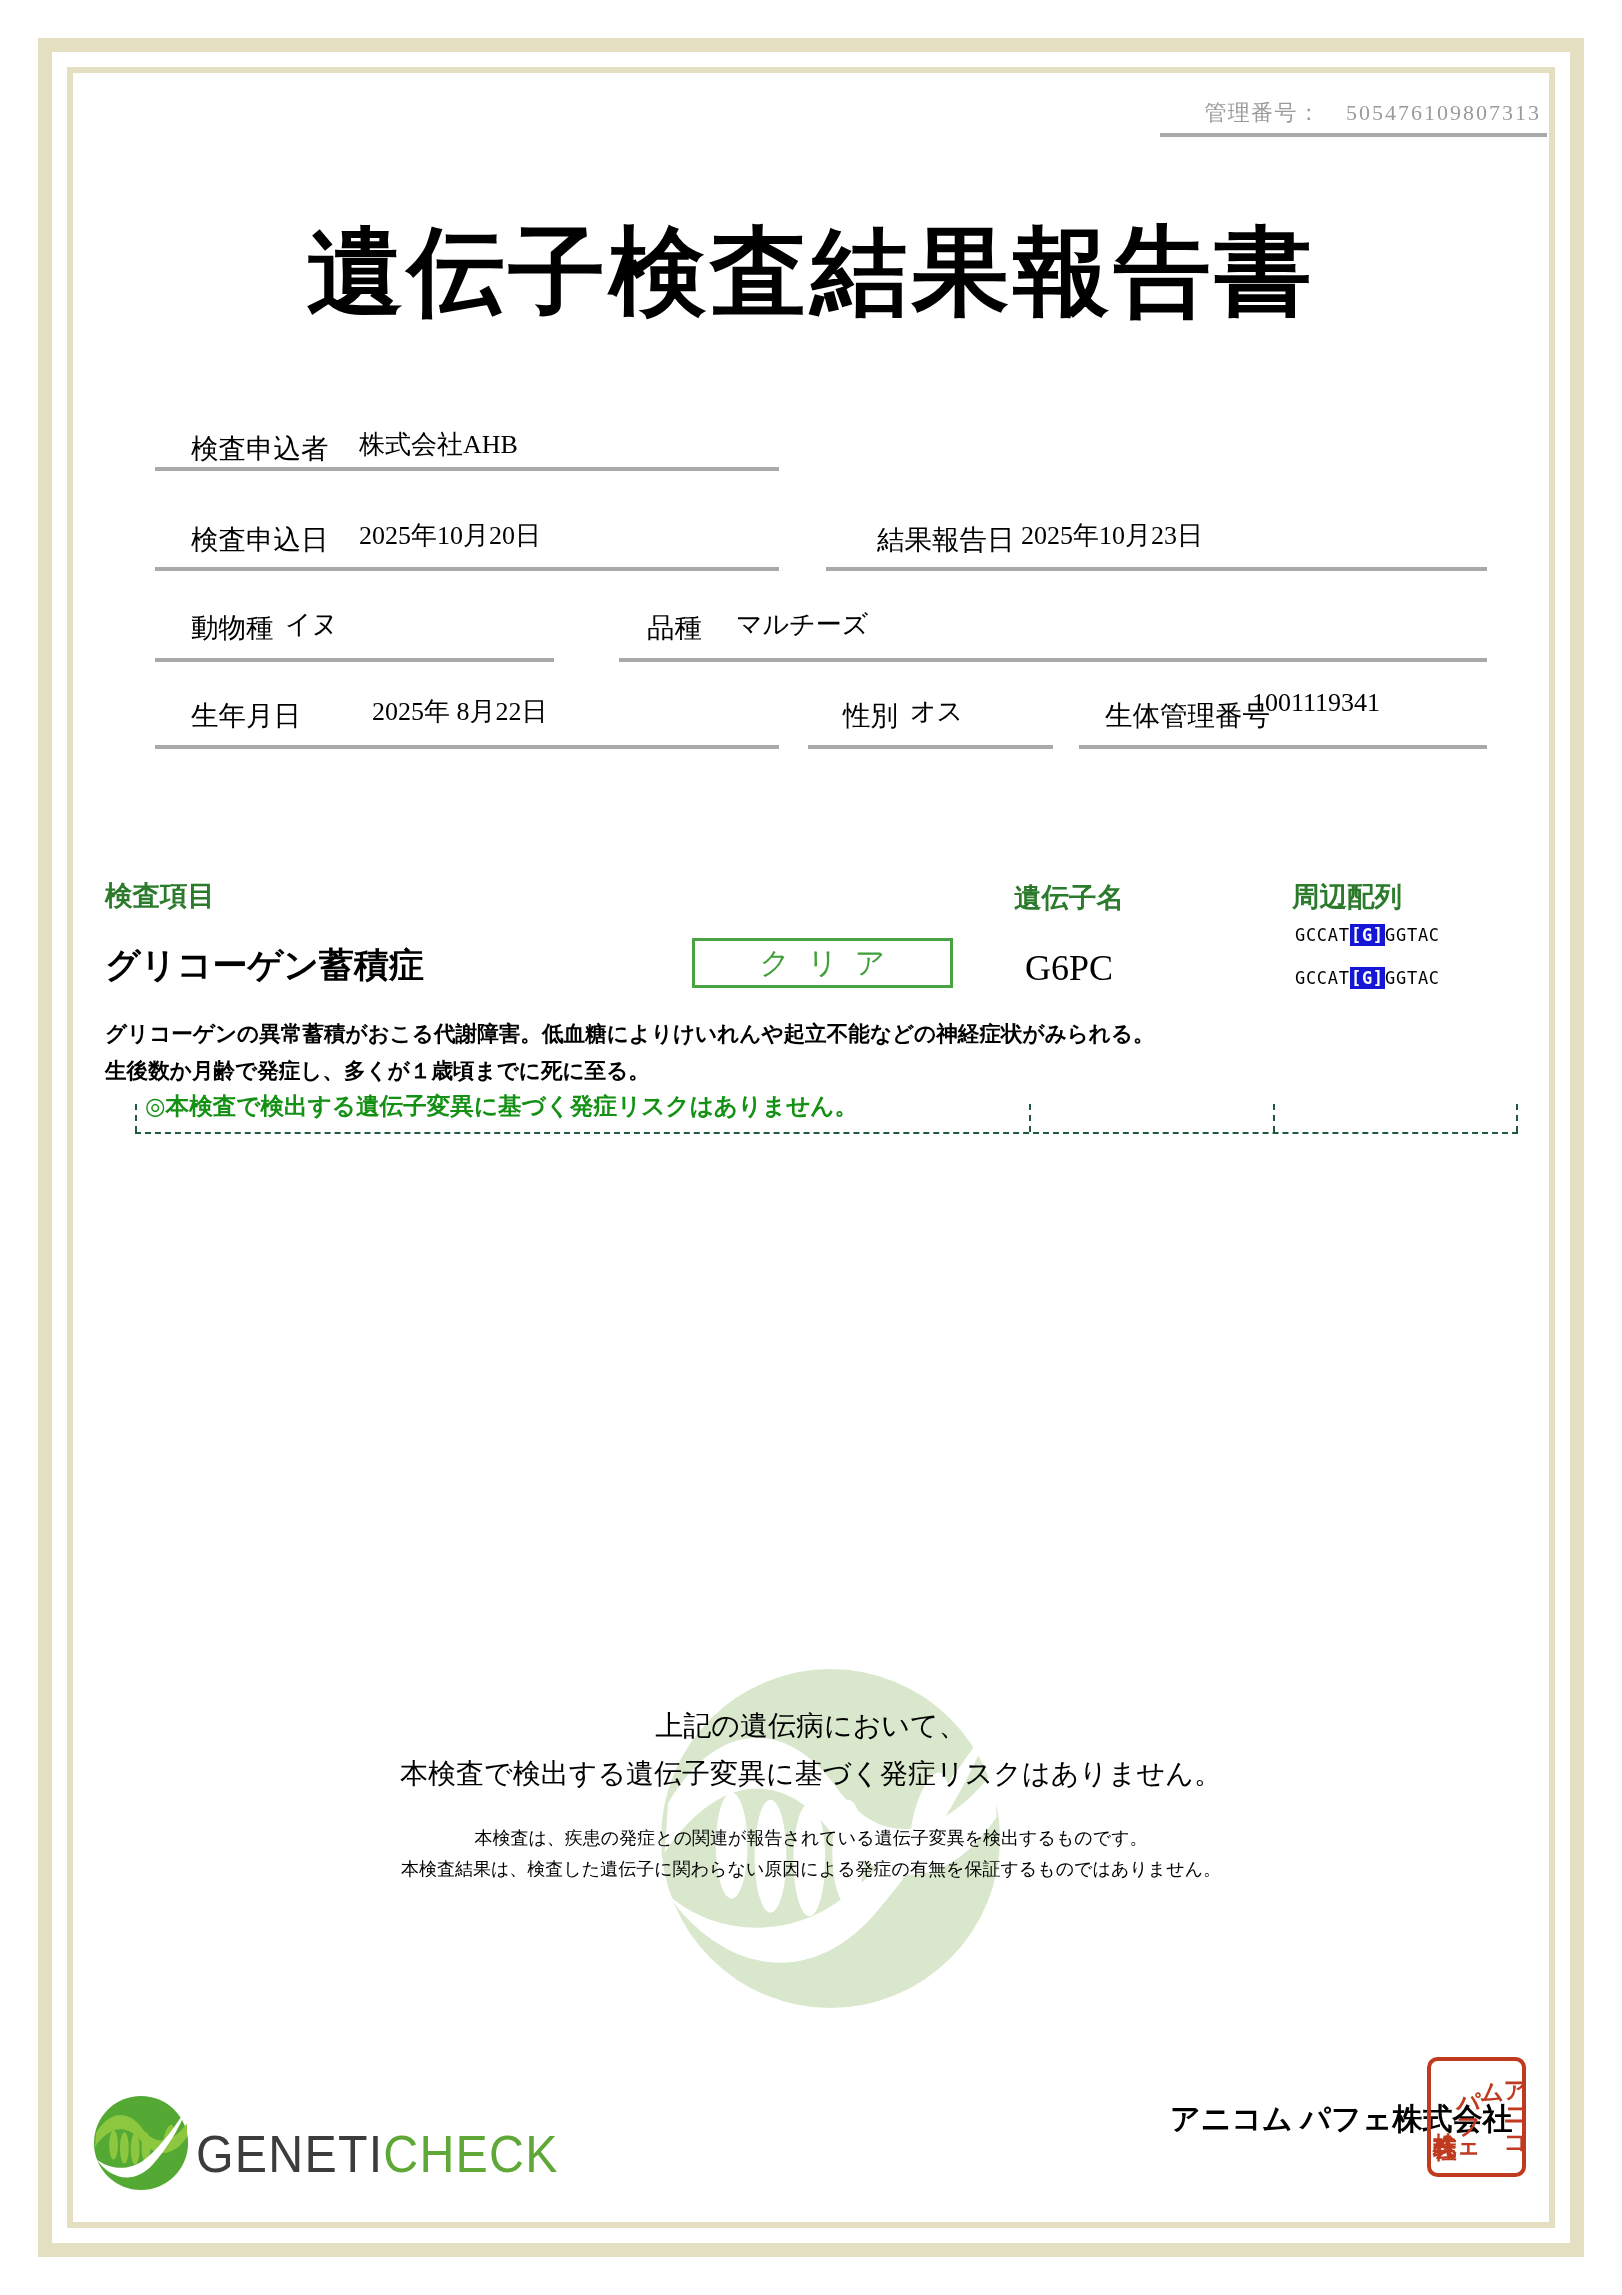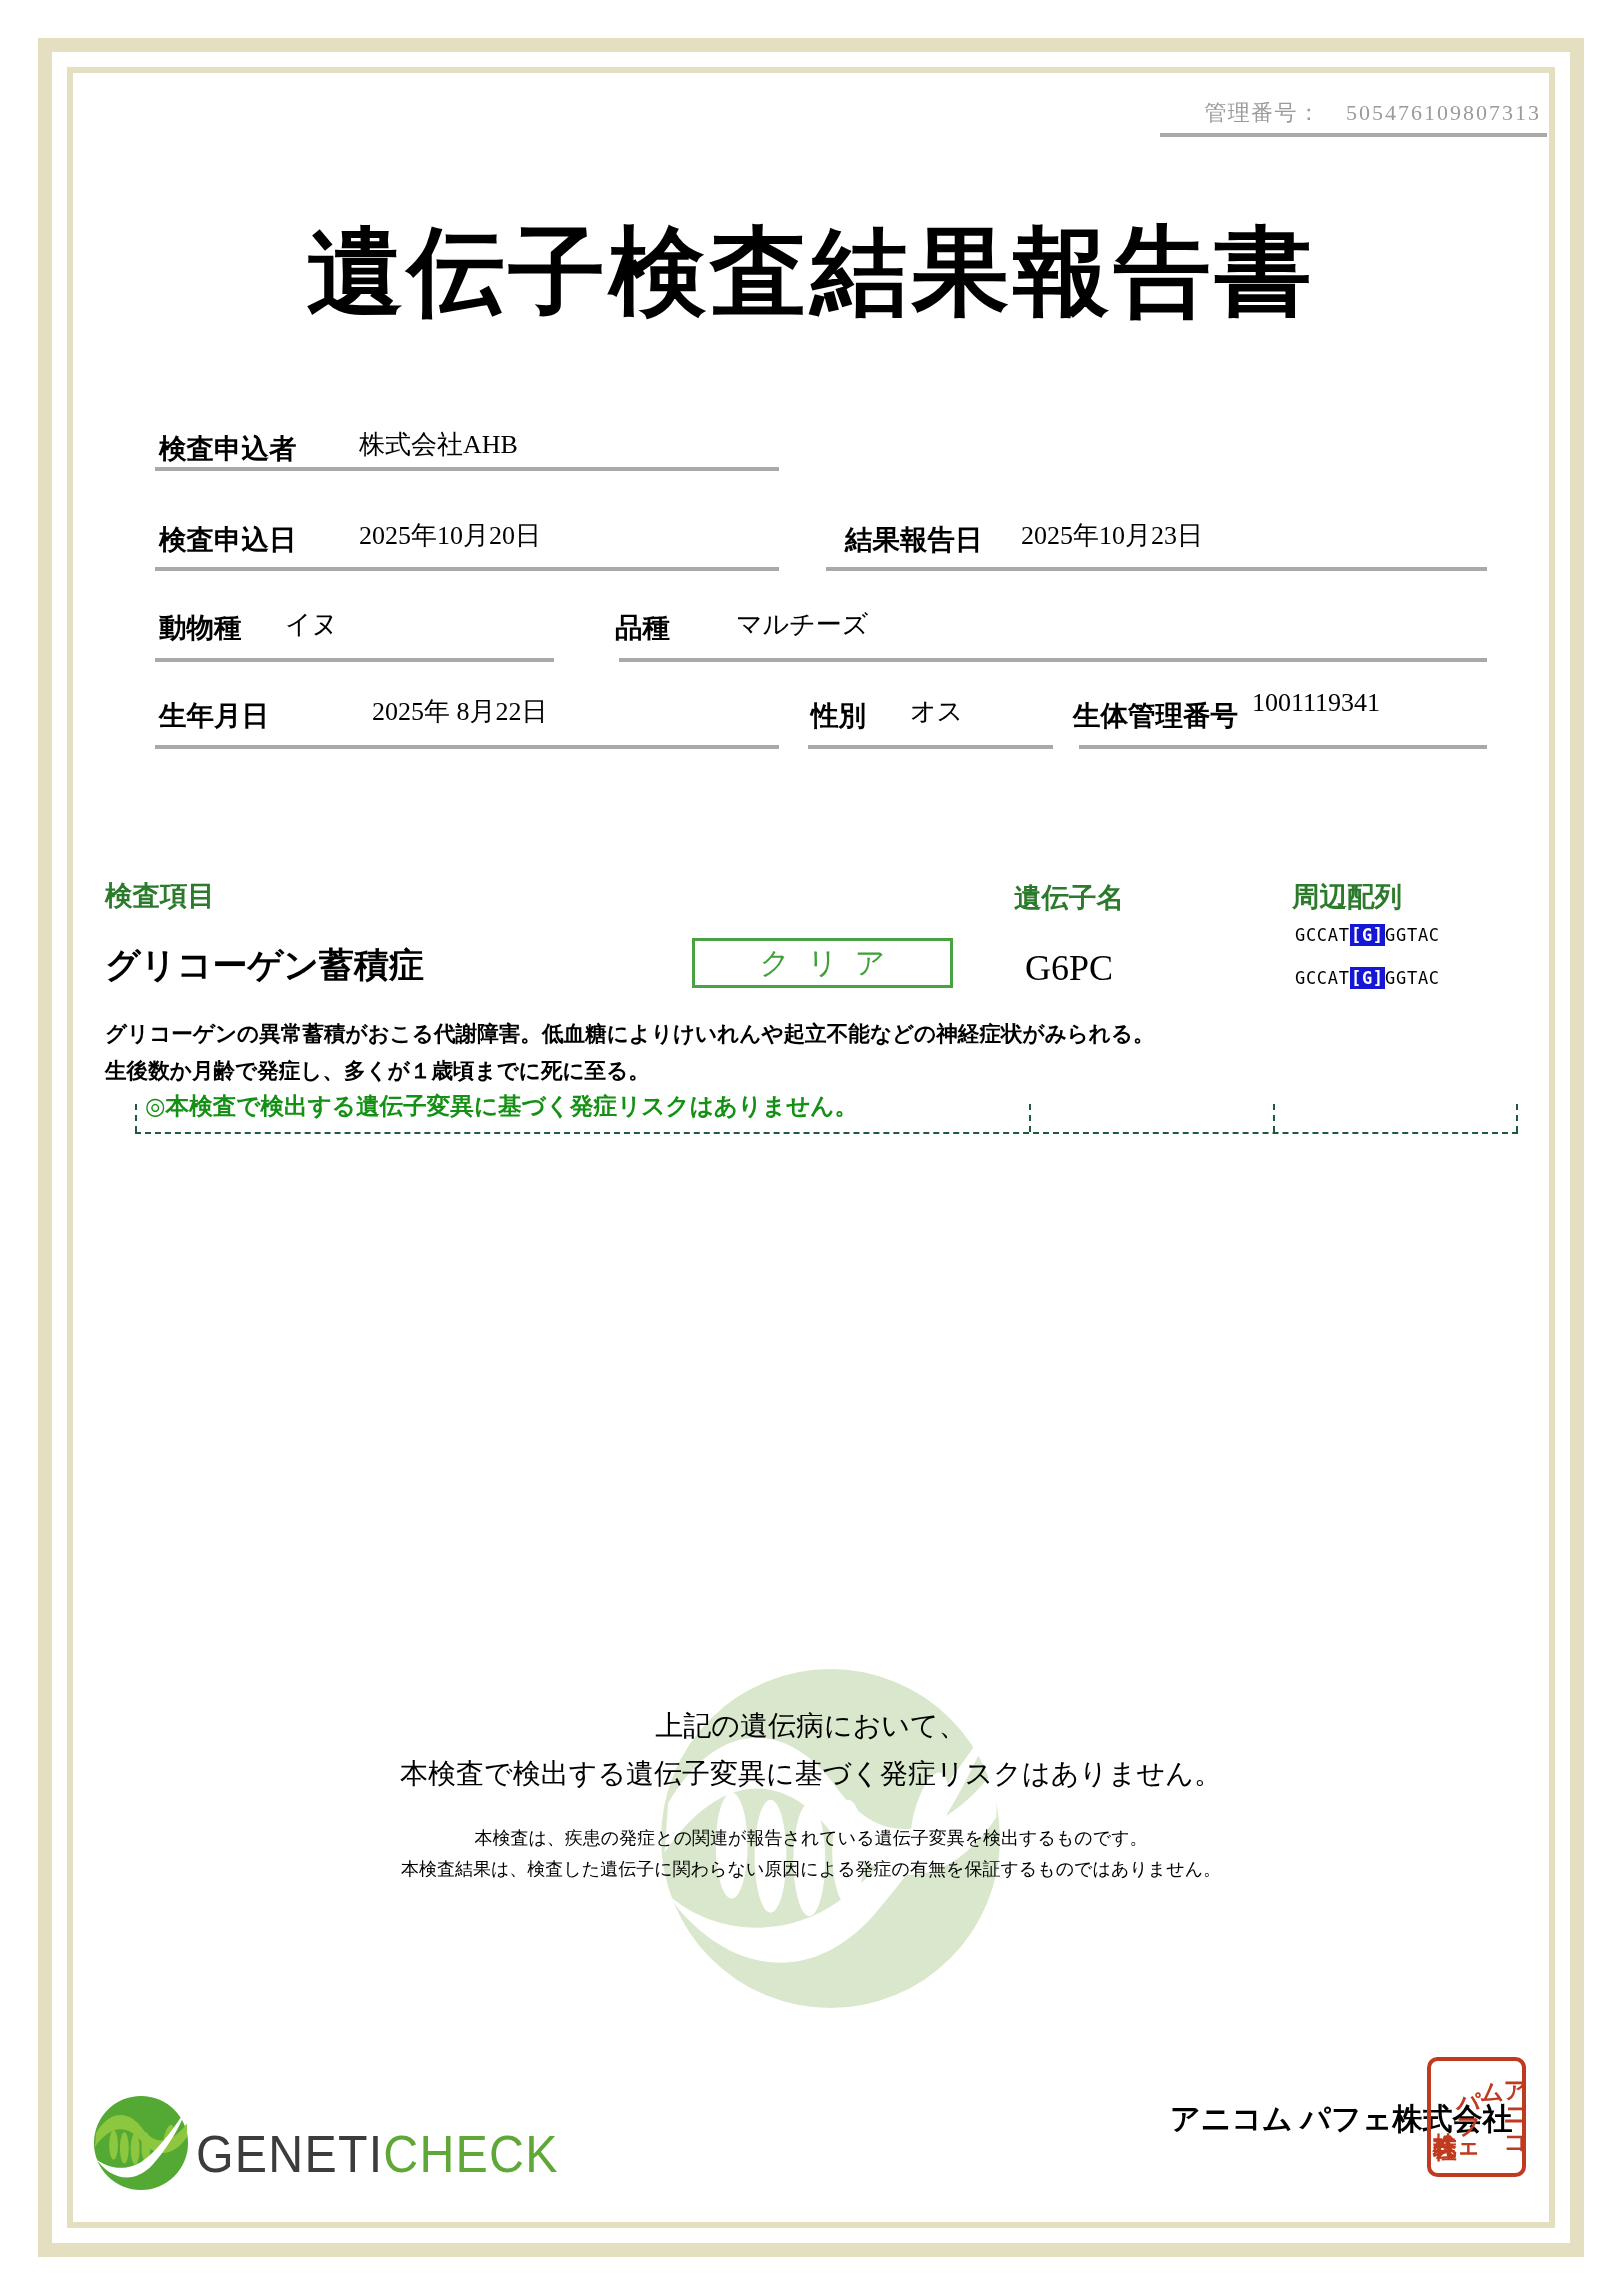--- a/index.html
+++ b/index.html
@@ -21,21 +21,21 @@
   
   .admin{top:98px;right:81px;color:#9b9b9b;font-size:22px;letter-spacing:1.3px;white-space:nowrap;}
   .admin .num{margin-left:25px;letter-spacing:2px;}
   .admin-underline{top:133px;left:1160px;width:387px;height:3.9px;background:#a9a9a9;}
 
   
   .title{top:208px;left:0;width:100%;text-align:center;font-size:97px;font-weight:900;
     color:#000;letter-spacing:3.9px;white-space:nowrap;}
 
   
-  .flabel{font-size:27.5px;font-weight:700;color:#000;white-space:nowrap;}
+  .flabel{font-size:27.5px;font-weight:400;color:#000;white-space:nowrap;margin-left:32px;}
   .fvalue{font-size:26px;font-weight:400;color:#000;white-space:nowrap;}
   .uline{height:3.9px;background:#a9a9a9;}
 
   
   .green-label{font-size:27.5px;font-weight:700;color:#2c7a2b;white-space:nowrap;}
   .disease{top:942px;left:105px;font-size:35px;font-weight:700;color:#000;white-space:nowrap;}
   .result-box{top:938px;left:692px;width:255px;height:44px;border:3.3px solid #4aa342;
     box-shadow:inset 0 0 0 1.3px #ffffff;display:flex;align-items:center;justify-content:center;}
   .result-box span{color:#3fa03a;font-size:30px;letter-spacing:17px;text-indent:17px;font-weight:500;}
   .gene-name{top:947px;left:1025px;font-size:36px;color:#000;white-space:nowrap;}

